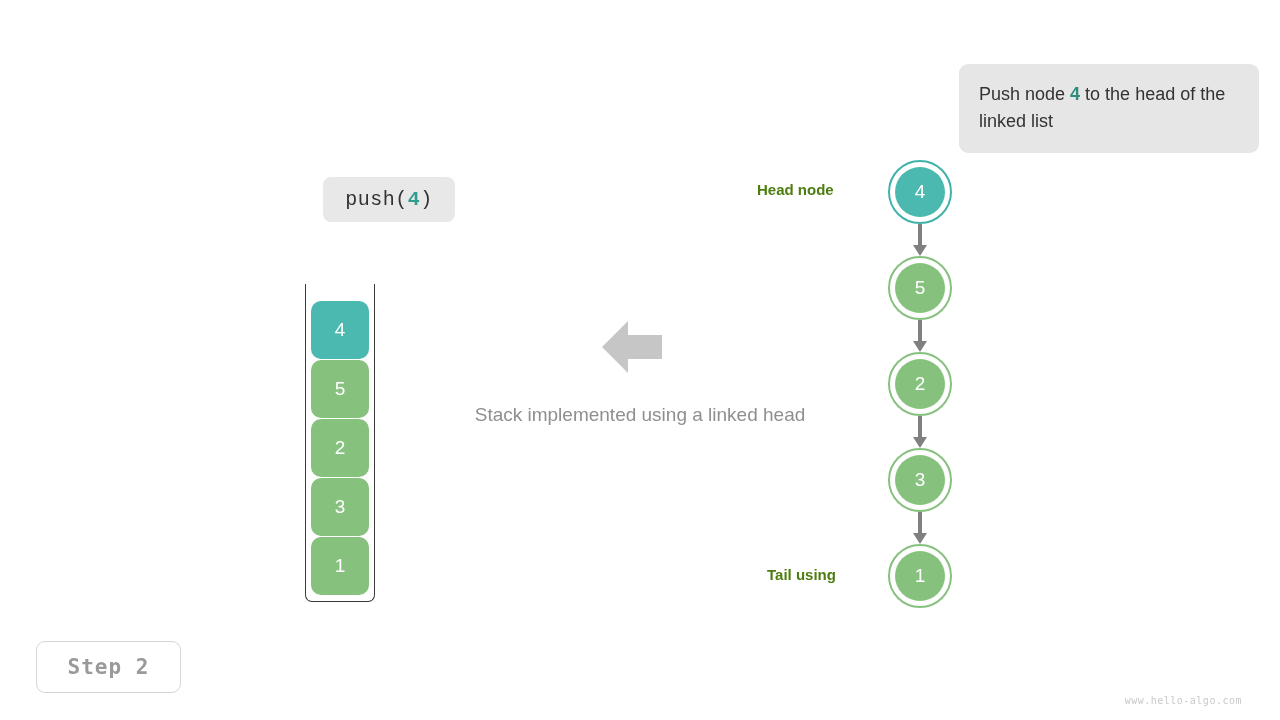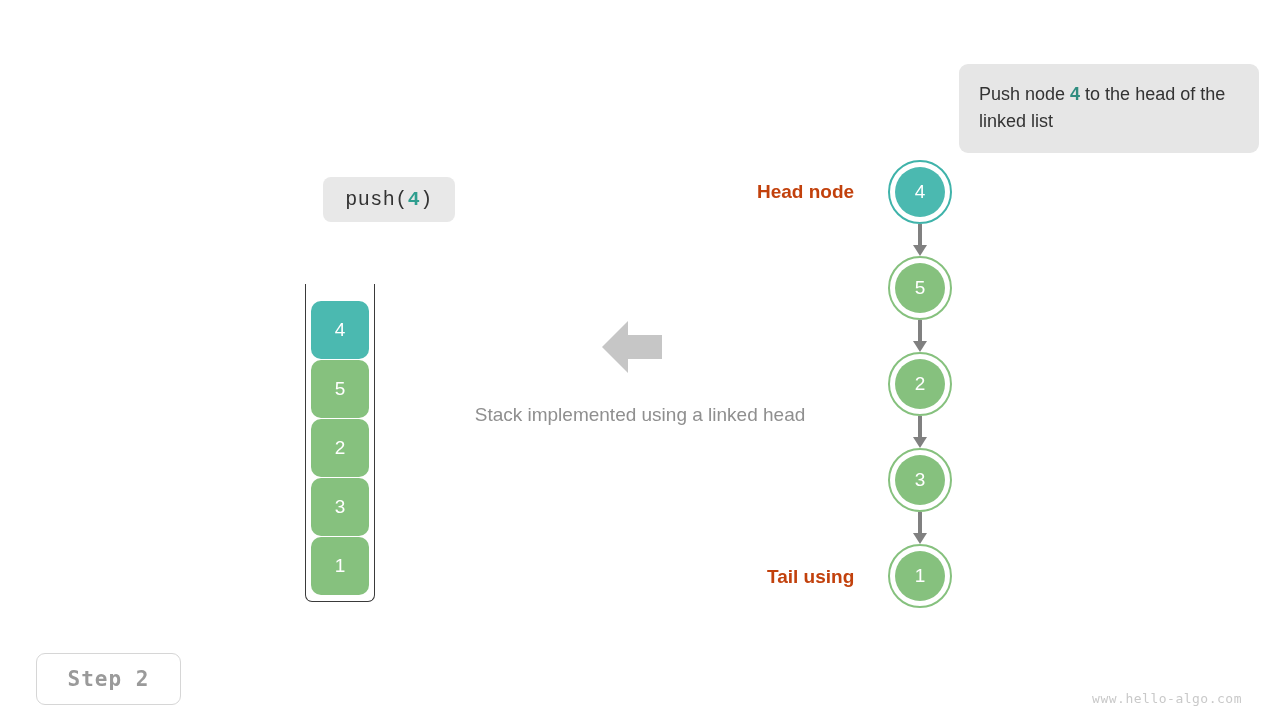--- a/index.html
+++ b/index.html
@@ -175,23 +175,23 @@
     left: -5px;
     width: 0; height: 0;
     border-left: 7px solid transparent;
     border-right: 7px solid transparent;
     border-top: 11px solid #808080;
   }
 
   
   .side-label {
     position: absolute;
-    font-size: 19px;
+    font-size: 15px;
     font-weight: bold;
-    color: #c2410c;
+    color: #4d7c0f;
     white-space: nowrap;
   }
   #head-node-label { left: 757px; top: 181px; }
   #tail-node-label { left: 767px; top: 566px; }
 
   
   #step-badge {
     position: absolute;
     left: 36px;
     top: 641px;
@@ -201,30 +201,29 @@
     border-radius: 9px;
     background: #ffffff;
     display: flex;
     align-items: center;
     justify-content: center;
     font-family: "DejaVu Sans Mono", monospace;
     font-size: 21px;
     font-weight: bold;
     color: #9a9a9a;
     letter-spacing: 1px;
-    margin-top: 12px;
   }
 
   
   #watermark {
     position: absolute;
     right: 38px;
     bottom: 14px;
     font-family: "DejaVu Sans Mono", monospace;
-    font-size: 13px;
+    font-size: 10px;
     color: #c9c9c9;
     letter-spacing: 0.5px;
   }
 </style>
 </head>
 <body>
 
 <div id="annotation-box">
   <span>Push node </span><span class="accent">4</span><span> to the head of the linked list</span>
 </div>

